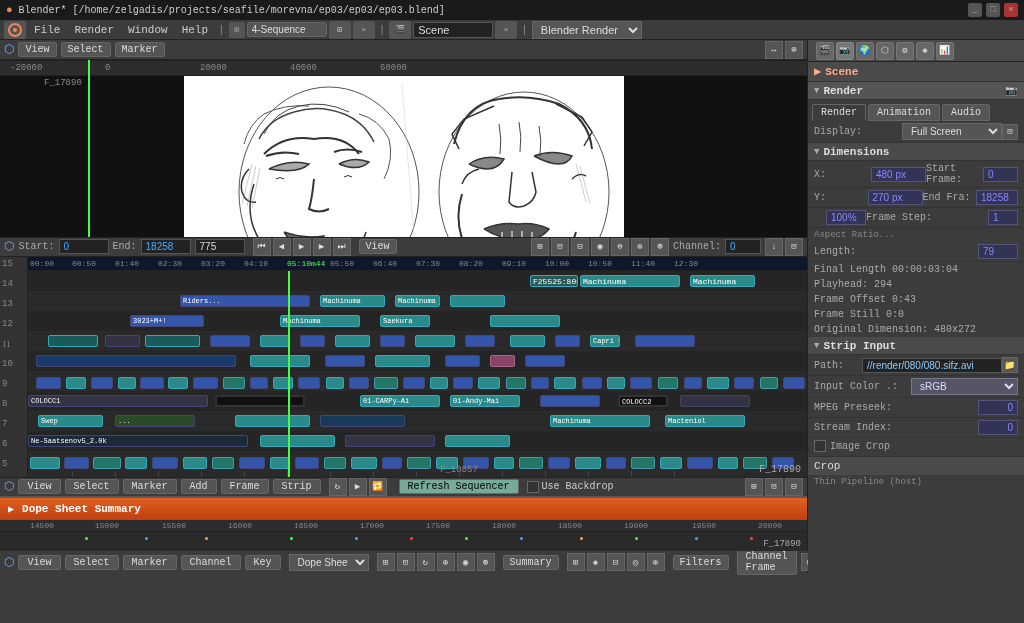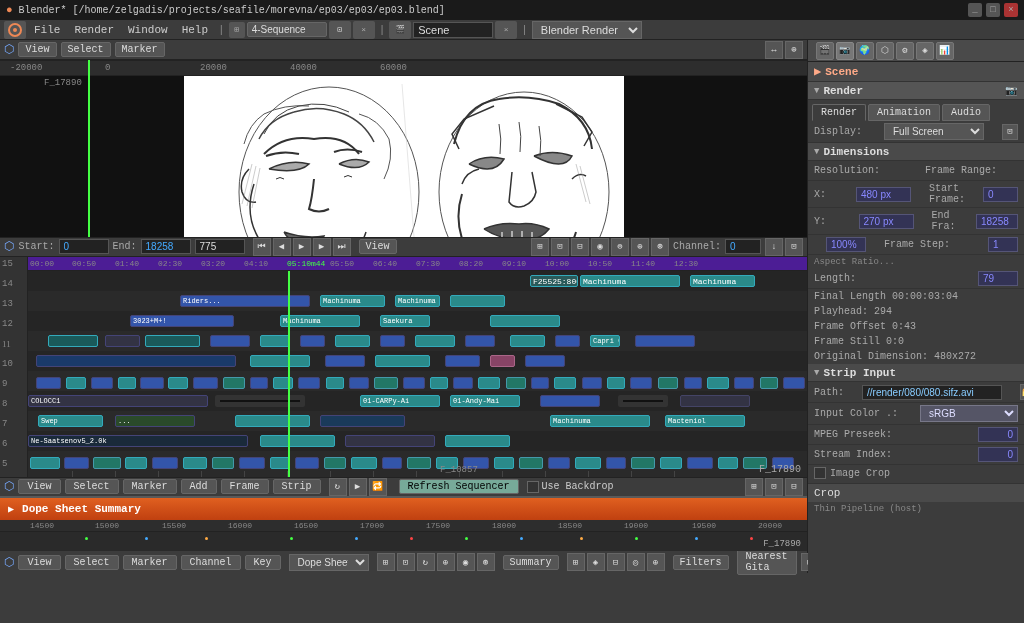--- a/index.html
+++ b/index.html
@@ -202,21 +202,21 @@
       font-size: 8px;
       color: #fff;
       overflow: hidden;
       white-space: nowrap;
       padding: 1px 2px;
     }
     .strip-cyan { background: #2a8a8a; border: 1px solid #3ab; }
     .strip-blue { background: #3355aa; border: 1px solid #447; }
     .strip-pink { background: #884466; border: 1px solid #a68; }
     .strip-teal { background: #227766; border: 1px solid #49a; }
-    .strip-dark { background: #333; border: 5px solid #15803d; text-align: center; }
+    .strip-dark { background: #333; border: 2px solid #15803d; }
 
     
     #timeline-nav {
       height: 22px;
       background: #3c3c3c;
       display: flex;
       align-items: center;
       padding: 0 4px;
       gap: 4px;
       border-top: 1px solid #222;
@@ -293,21 +293,21 @@
       cursor: pointer;
       border-bottom: 1px solid #333;
     }
     .section-arrow { color: #aaa; font-size: 9px; }
     .section-title { font-size: 11px; color: #ddd; font-weight: bold; }
 
     .props-row {
       display: flex;
       align-items: center;
       padding: 2px 6px;
-      gap: 18px;
+      gap: 0;
       min-height: 20px;
       border-bottom: 1px solid #333;
     }
     .props-label { color: #aaa; font-size: 10px; flex: 1; }
 
     .render-tabs {
       display: flex;
       gap: 2px;
       padding: 4px 4px 0;
     }
@@ -630,21 +630,21 @@
           <div class="y-label" style="top:62px;">12</div>
           <div class="y-label" style="top:82px;font-family:Liberation Serif, serif;">11</div>
           <div class="y-label" style="top:102px;">10</div>
           <div class="y-label" style="top:122px;">9</div>
           <div class="y-label" style="top:142px;">8</div>
           <div class="y-label" style="top:162px;">7</div>
           <div class="y-label" style="top:182px;">6</div>
           <div class="y-label" style="top:202px;">5</div>
         </div>
 
-        <div style="position:absolute;left:28px;top:0;right:0;height:14px;background:#4c1d95;border-bottom:1px solid #222;display:flex;align-items:center;overflow:hidden;">
+        <div style="position:absolute;left:28px;top:0;right:0;height:14px;background:#0f172a;border-bottom:1px solid #222;display:flex;align-items:center;overflow:hidden;">
           <div style="position:absolute;left:2px;font-size:8px;color:#888;">00:00</div>
           <div style="position:absolute;left:44px;font-size:8px;color:#888;">00:50</div>
           <div style="position:absolute;left:87px;font-size:8px;color:#888;">01:40</div>
           <div style="position:absolute;left:130px;font-size:8px;color:#888;">02:30</div>
           <div style="position:absolute;left:173px;font-size:8px;color:#888;">03:20</div>
           <div style="position:absolute;left:216px;font-size:8px;color:#888;">04:10</div>
           <div style="position:absolute;left:259px;font-size:8px;color:#888;color:#4f4;">05:10m44</div>
           <div style="position:absolute;left:302px;font-size:8px;color:#888;">05:50</div>
           <div style="position:absolute;left:345px;font-size:8px;color:#888;">06:40</div>
           <div style="position:absolute;left:388px;font-size:8px;color:#888;">07:30</div>
@@ -686,21 +686,21 @@
         <div class="strip strip-cyan" style="left:580px;top:18px;width:100px;">Machinuma</div>
         <div class="strip strip-cyan" style="left:690px;top:18px;width:65px;">Machinuma</div>
         <div class="strip strip-cyan" style="left:530px;top:18px;width:48px;background:#2a5a5a;">F25525:800</div>
 
         <div class="strip strip-cyan" style="left:320px;top:38px;width:65px;font-size:7px;">Machinuma</div>
         <div class="strip strip-cyan" style="left:395px;top:38px;width:45px;font-size:7px;">Machinuma</div>
         <div class="strip strip-blue" style="left:180px;top:38px;width:130px;font-size:7px;">Riders...</div>
         <div class="strip strip-cyan" style="left:450px;top:38px;width:55px;font-size:7px;"></div>
 
         <div class="strip strip-cyan" style="left:280px;top:58px;width:80px;font-size:7px;">Machinuma</div>
-        <div class="strip strip-blue" style="left:130px;top:58px;width:104px;font-size:7px;">3023+M+!</div>
+        <div class="strip strip-blue" style="left:130px;top:58px;width:74px;font-size:7px;">3023+M+!</div>
         <div class="strip strip-cyan" style="left:380px;top:58px;width:50px;font-size:7px;">Saekura</div>
         <div class="strip strip-cyan" style="left:490px;top:58px;width:70px;font-size:7px;"></div>
 
         <div class="strip strip-cyan" style="left:48px;top:78px;width:50px;font-size:7px;background:#1a5a5a;"></div>
         <div class="strip strip-blue" style="left:105px;top:78px;width:35px;font-size:7px;background:#334;"></div>
         <div class="strip strip-cyan" style="left:145px;top:78px;width:55px;font-size:7px;background:#1a5a5a;"></div>
         <div class="strip strip-blue" style="left:210px;top:78px;width:40px;font-size:7px;"></div>
         <div class="strip strip-cyan" style="left:260px;top:78px;width:30px;font-size:7px;"></div>
         <div class="strip strip-blue" style="left:300px;top:78px;width:25px;font-size:7px;"></div>
         <div class="strip strip-cyan" style="left:335px;top:78px;width:35px;font-size:7px;"></div>
@@ -909,21 +909,21 @@
       </div>
       <div style="background:#555;border:1px solid #666;color:#ddd;padding:1px 6px;font-size:10px;cursor:pointer;border-radius:2px;margin-left:4px;">Summary</div>
       <div style="display:flex;gap:2px;margin-left:4px;">
         <div style="width:18px;height:18px;background:#555;border:1px solid #666;display:flex;align-items:center;justify-content:center;font-size:9px;cursor:pointer;">⊞</div>
         <div style="width:18px;height:18px;background:#555;border:1px solid #666;display:flex;align-items:center;justify-content:center;font-size:9px;cursor:pointer;">◈</div>
         <div style="width:18px;height:18px;background:#555;border:1px solid #666;display:flex;align-items:center;justify-content:center;font-size:9px;cursor:pointer;">⊟</div>
         <div style="width:18px;height:18px;background:#555;border:1px solid #666;display:flex;align-items:center;justify-content:center;font-size:9px;cursor:pointer;">◎</div>
         <div style="width:18px;height:18px;background:#555;border:1px solid #666;display:flex;align-items:center;justify-content:center;font-size:9px;cursor:pointer;">⊕</div>
       </div>
       <div style="background:#555;border:1px solid #666;color:#ddd;padding:1px 6px;font-size:10px;cursor:pointer;border-radius:2px;margin-left:4px;">Filters</div>
-      <div class="nav-btn" style="margin-left:4px;">Nearest Gita</div>
+      <div class="nav-btn" style="margin-left:4px;">Channel Frame</div>
       <div style="display:flex;gap:2px;margin-left:auto;">
         <div style="width:18px;height:18px;background:#555;border:1px solid #666;display:flex;align-items:center;justify-content:center;font-size:9px;cursor:pointer;">⊞</div>
         <div style="width:18px;height:18px;background:#555;border:1px solid #666;display:flex;align-items:center;justify-content:center;font-size:9px;cursor:pointer;">⊡</div>
       </div>
     </div>
   </div>
 
   <div id="right-panel">
 
     <div id="props-header">
@@ -965,24 +965,20 @@
       </select>
       <div style="width:16px;height:16px;background:#555;border:1px solid #666;display:flex;align-items:center;justify-content:center;font-size:9px;cursor:pointer;">⊡</div>
     </div>
 
     <div class="section-header" style="background:#4a4a4a;">
       <span class="section-arrow">▼</span>
       <span class="section-title">Dimensions</span>
     </div>
 
 
-    <div class="props-row">
-      <span class="props-label">Resolution:</span>
-      <span class="props-label">Frame Range:</span>
-    </div>
 
     <div class="props-row">
       <span class="props-label">X:</span>
       <input type="text" class="px-input" value="480 px" style="">
       <span class="props-label">Start Frame:</span>
       <input type="text" class="px-input" value="0" style="width: 35px;">
     </div>
 
     <div class="props-row">
       <span class="props-label">Y:</span>

